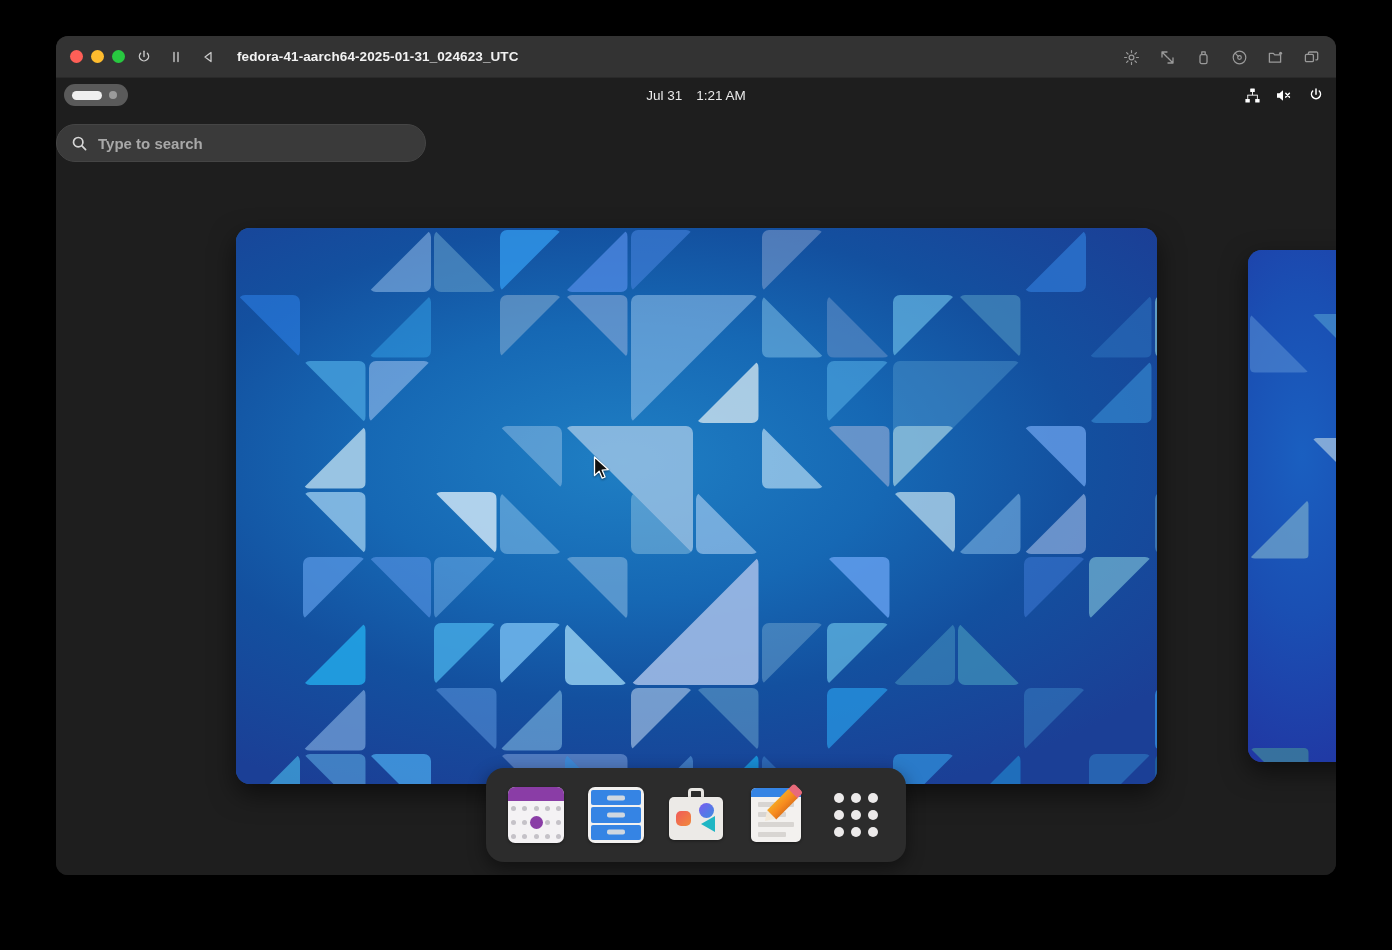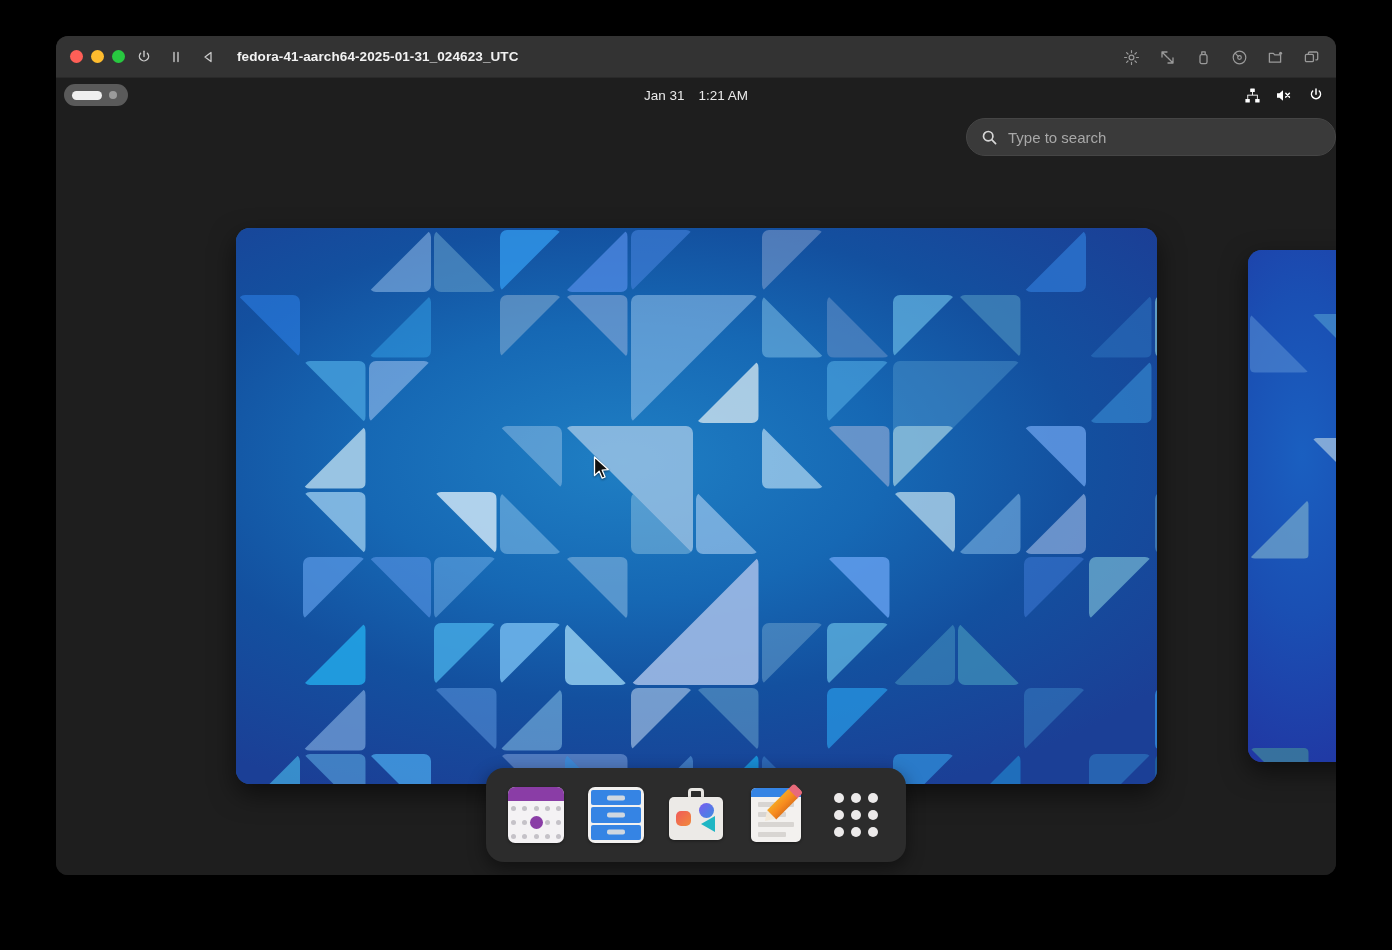--- a/index.html
+++ b/index.html
@@ -102,22 +102,22 @@
     height:34px; display:flex; align-items:center; gap:12px;
   }
   .st-icon{
     width:20px; height:20px;
     display:flex; align-items:center; justify-content:center;
     color:#ffffff;
   }
 
   
   #search-wrap{
-    position:absolute; left:0; right:0; top:40px;
-    display:flex; justify-content:flex-end;
+    position:absolute; left:0; right:0; top:46px;
+    display:flex; justify-content:flex-start;font-weight:bold;
   }
   #search-entry{
     width:370px; height:38px;
     background:#3a3a3a;
     border-radius:19px;
     display:flex; align-items:center;
     padding:0 14px; gap:10px;
     border:1px solid #454545;
   }
   #search-icon{ color:#d6d6d6; display:flex; flex-shrink:0; }
@@ -348,21 +348,21 @@
   <div id="gnome">
 
     <div id="gnome-topbar">
 
       <div id="workspace-pill">
         <span id="ws-active"></span>
         <span id="ws-dot"></span>
       </div>
 
       <div id="gnome-clock">
-        <span>Jan 31</span>
+        <span>Jul 31</span>
         <span>1:21 AM</span>
       </div>
 
       <div id="gnome-status">
         <div class="st-icon">
           <svg width="17" height="17" viewBox="0 0 17 17" fill="currentColor">
             <rect x="6.2" y="1.4" width="4.6" height="3.6" rx=".5"></rect>
             <rect x="1.4" y="11.9" width="4.4" height="3.6" rx=".5"></rect>
             <rect x="11.2" y="11.9" width="4.4" height="3.6" rx=".5"></rect>
             <rect x="8.1" y="5" width="0.9" height="3.1"></rect>

